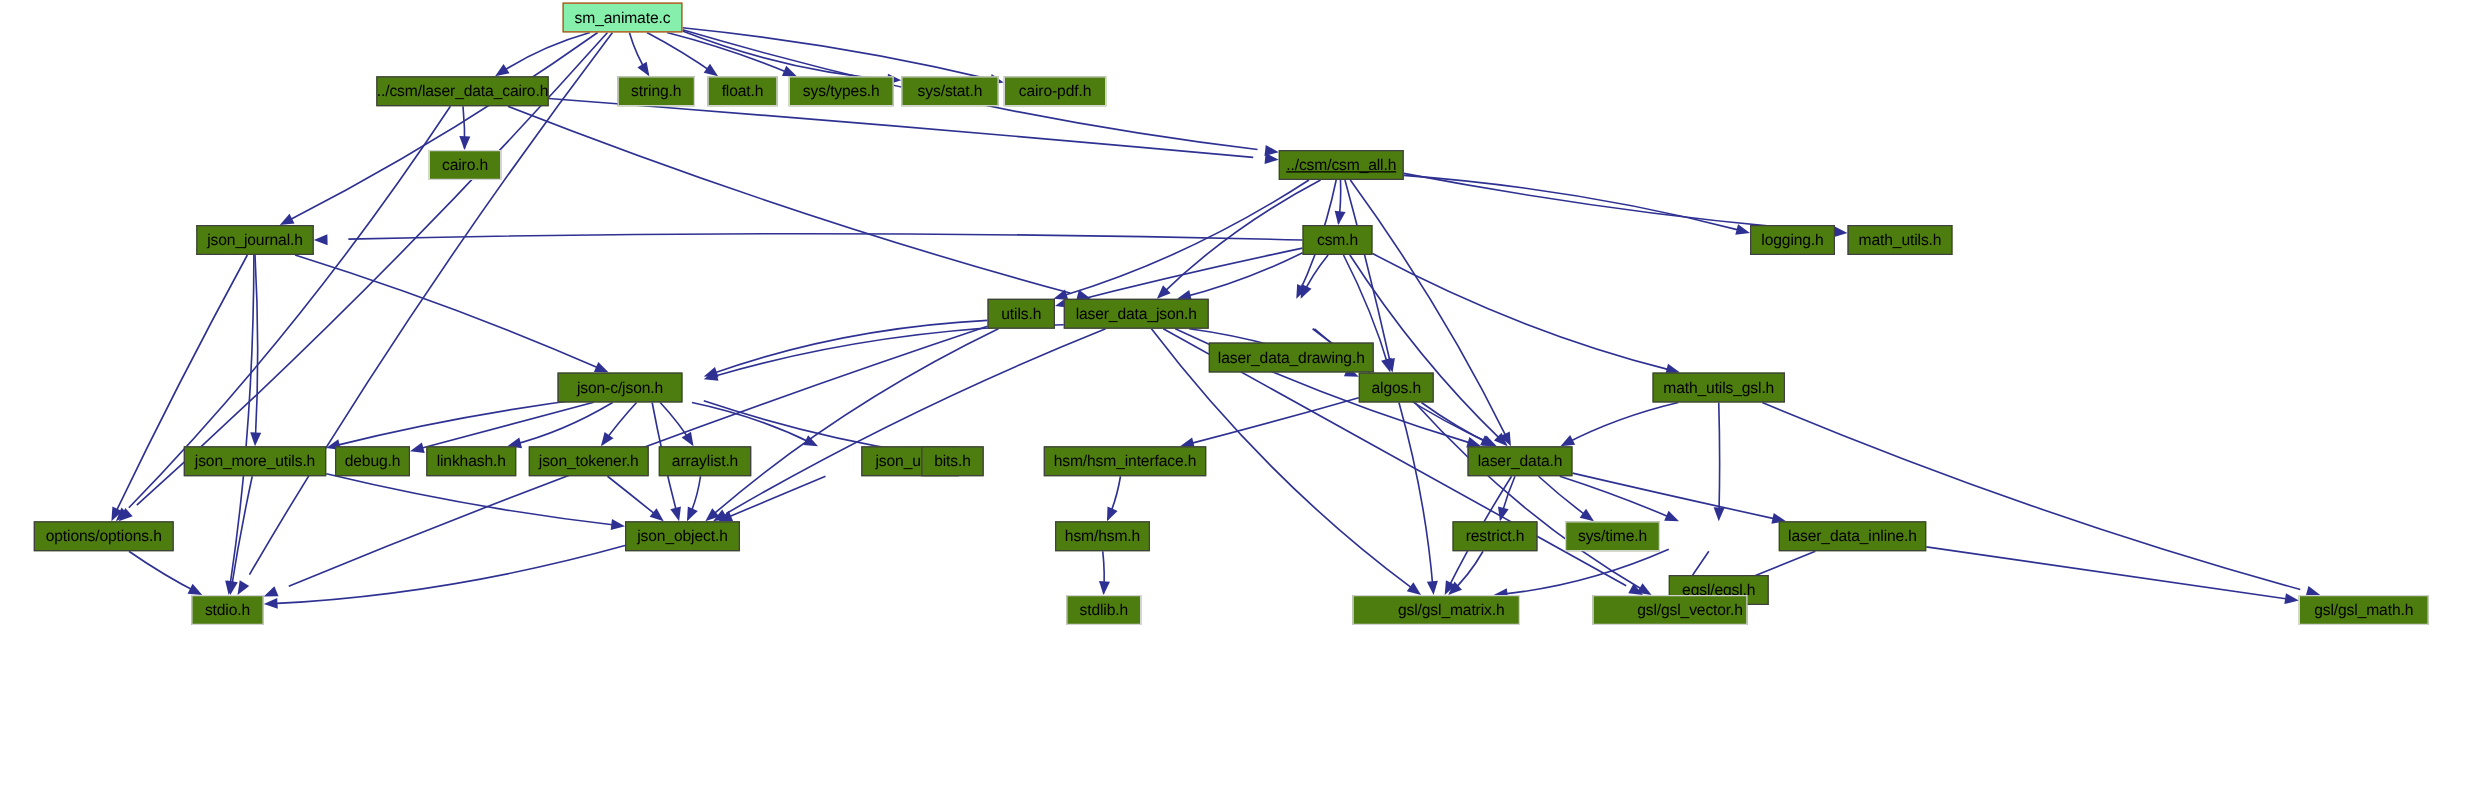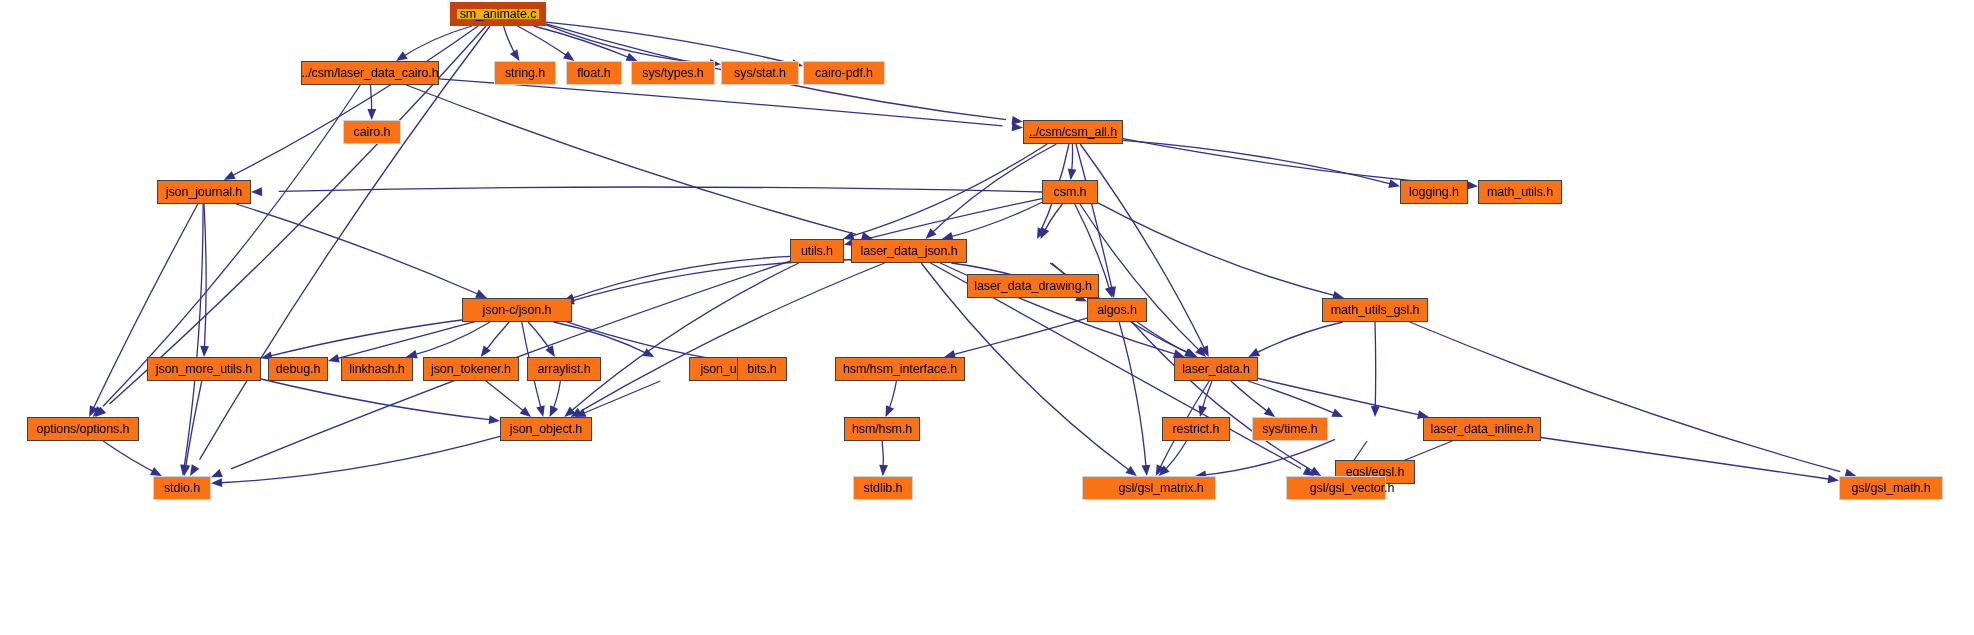--- a/index.html
+++ b/index.html
@@ -22,35 +22,35 @@
     height:635px;
     pointer-events:none;
   }
   .node{
     position:absolute;
     box-sizing:border-box;
     display:flex;
     align-items:center;
     justify-content:center;
     height:24px;
-    background:#f97316;
+    background:#4d7c0f;
     border:1px solid #d3d3d3;
     font-size:12.5px;
     line-height:1;
     color:#000000;
     white-space:nowrap;
     letter-spacing:-0.1px;
     transform:translate(-50%,-50%);
   }
   .node.project{
     border:1px solid #404040;
   }
   .node.root{
-    border:7px solid #c2410c;
-    background:#eab308;
+    border:1px solid #c2410c;
+    background:#86efac;
     text-align:center;
   }
   .node-label{
     pointer-events:none;
     padding:0 6px;
   }
 </style>
 </head>
 <body>
 
@@ -255,21 +255,21 @@
       </div>
       <div class="node project" style="left: 817px; top: 251px; width: 54px;">
         <span class="node-label">utils.h</span>
       </div>
       <div class="node project" style="left: 909px; top: 251px; width: 116px;">
         <span class="node-label">laser_data_json.h</span>
       </div>
       <div class="node project" style="left: 1033px; top: 251px; width: 132px; margin-top: 35px;">
         <span class="node-label">laser_data_drawing.h</span>
       </div>
-      <div class="node project" style="left: 517px; top: 310px; width: 110px;">
+      <div class="node project" style="left: 496px; top: 310px; width: 100px;">
         <span class="node-label">json-c/json.h</span>
       </div>
       <div class="node project" style="left: 1117px; top: 310px; width: 60px;">
         <span class="node-label">algos.h</span>
       </div>
       <div class="node project" style="left: 1375px; top: 310px; width: 106px;">
         <span class="node-label">math_utils_gsl.h</span>
       </div>
       <div class="node project" style="left: 204px; top: 369px; width: 114px;">
         <span class="node-label">json_more_utils.h</span>
@@ -321,20 +321,20 @@
       </div>
       <div class="node " style="left: 182px; top: 488px; width: 58px;">
         <span class="node-label">stdio.h</span>
       </div>
       <div class="node " style="left: 883px; top: 488px; width: 60px;">
         <span class="node-label">stdlib.h</span>
       </div>
       <div class="node " style="left: 1149px; top: 488px; width: 134px; padding-left: 24px;">
         <span class="node-label">gsl/gsl_matrix.h</span>
       </div>
-      <div class="node " style="left: 1336px; top: 488px; width: 100px; padding-left: 32px;">
+      <div class="node " style="left: 1336px; top: 488px; width: 124px; padding-left: 32px;">
         <span class="node-label">gsl/gsl_vector.h</span>
       </div>
       <div class="node " style="left: 1891px; top: 488px; width: 104px;">
         <span class="node-label">gsl/gsl_math.h</span>
       </div>
     </div>
 </div>
 
 </body></html>

